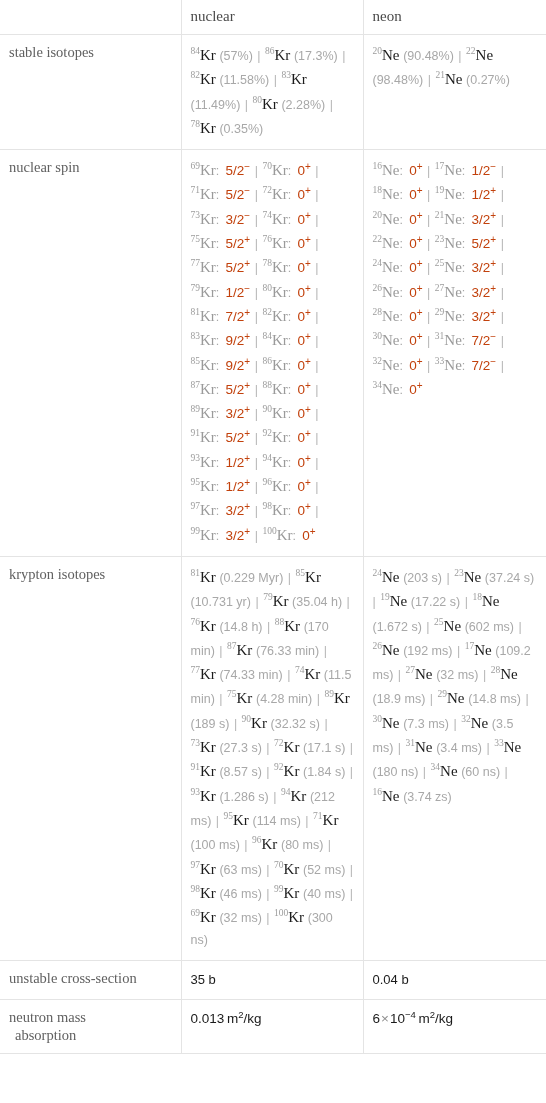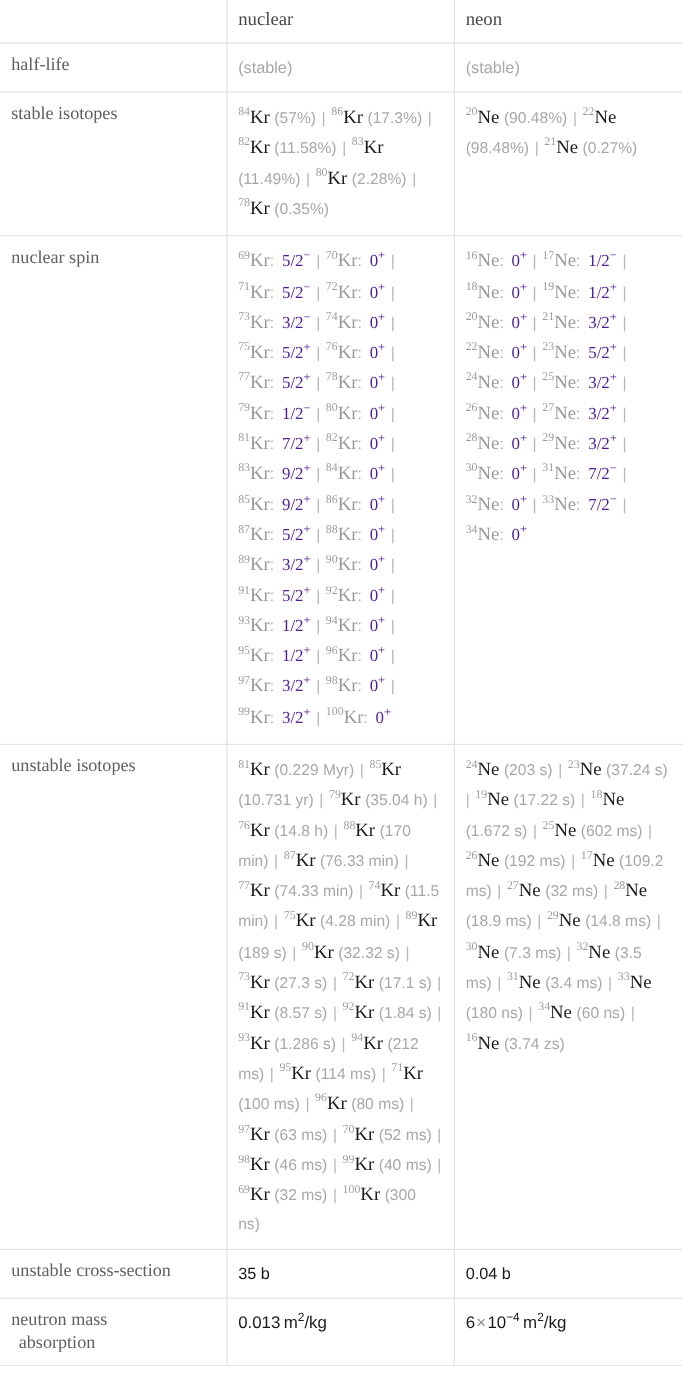--- a/index.html
+++ b/index.html
@@ -80,23 +80,23 @@
     font-family: "Liberation Serif", serif;
   }
   
   .gq {
     font-family: "Liberation Sans", sans-serif;
     font-size: 12.5px;
     color: #a8a8a8;
   }
   
   .spin {
-    font-family: Liberation Serif, serif;
+    font-family: Liberation Sans, sans-serif;
     font-size: 13.5px;
-    color: #4c1d95;
+    color: #c2410c;
     white-space: nowrap;
     text-align: center;
   }
   .spin sup { font-size: 10px; vertical-align: super; line-height: 0; }
   .sep {
     font-family: "Liberation Sans", sans-serif;
     font-size: 12.5px;
     color: #b6b6b6;
     padding: 0 1px;
   }
@@ -121,48 +121,39 @@
   </colgroup>
   <thead>
     <tr>
       <th class="hdr-blank"></th>
       <th class="hdr-cell">nuclear</th>
       <th class="hdr-cell">neon</th>
     </tr>
   </thead>
   <tbody id="tbody">
       <tr>
-        <td class="rowlabel">half-life</td>
-        <td>
-          <span class="celltext val muted">(stable)</span>
-        </td>
-        <td>
-          <span class="celltext val muted">(stable)</span>
-        </td>
-      </tr>
-      <tr>
         <td class="rowlabel">stable isotopes</td>
         <td>
           <span class="celltext val"><span><span class="el"><sup>84</sup>Kr</span> <span class="gq">(57%)</span></span><span class="sep"> | </span><span><span class="el"><sup>86</sup>Kr</span> <span class="gq">(17.3%)</span></span><span class="sep"> | </span><span><span class="el"><sup>82</sup>Kr</span> <span class="gq">(11.58%)</span></span><span class="sep"> | </span><span><span class="el"><sup>83</sup>Kr</span> <span class="gq">(11.49%)</span></span><span class="sep"> | </span><span><span class="el"><sup>80</sup>Kr</span> <span class="gq">(2.28%)</span></span><span class="sep"> | </span><span><span class="el"><sup>78</sup>Kr</span> <span class="gq">(0.35%)</span></span></span>
         </td>
         <td>
           <span class="celltext val"><span><span class="el"><sup>20</sup>Ne</span> <span class="gq">(90.48%)</span></span><span class="sep"> | </span><span><span class="el"><sup>22</sup>Ne</span> <span class="gq">(98.48%)</span></span><span class="sep"> | </span><span><span class="el"><sup>21</sup>Ne</span> <span class="gq">(0.27%)</span></span></span>
         </td>
       </tr>
       <tr>
         <td class="rowlabel">nuclear spin</td>
         <td>
           <span class="celltext val"><span><span class="el" style="color: rgb(154, 154, 154);"><sup>69</sup>Kr</span><span class="gq">: </span><span class="spin">5/2<sup>−</sup></span></span><span class="sep"> | </span><span><span class="el" style="color: rgb(154, 154, 154);"><sup>70</sup>Kr</span><span class="gq">: </span><span class="spin">0<sup>+</sup></span></span><span class="sep"> | </span><span><span class="el" style="color: rgb(154, 154, 154);"><sup>71</sup>Kr</span><span class="gq">: </span><span class="spin">5/2<sup>−</sup></span></span><span class="sep"> | </span><span><span class="el" style="color: rgb(154, 154, 154);"><sup>72</sup>Kr</span><span class="gq">: </span><span class="spin">0<sup>+</sup></span></span><span class="sep"> | </span><span><span class="el" style="color: rgb(154, 154, 154);"><sup>73</sup>Kr</span><span class="gq">: </span><span class="spin">3/2<sup>−</sup></span></span><span class="sep"> | </span><span><span class="el" style="color: rgb(154, 154, 154);"><sup>74</sup>Kr</span><span class="gq">: </span><span class="spin">0<sup>+</sup></span></span><span class="sep"> | </span><span><span class="el" style="color: rgb(154, 154, 154);"><sup>75</sup>Kr</span><span class="gq">: </span><span class="spin">5/2<sup>+</sup></span></span><span class="sep"> | </span><span><span class="el" style="color: rgb(154, 154, 154);"><sup>76</sup>Kr</span><span class="gq">: </span><span class="spin">0<sup>+</sup></span></span><span class="sep"> | </span><span><span class="el" style="color: rgb(154, 154, 154);"><sup>77</sup>Kr</span><span class="gq">: </span><span class="spin">5/2<sup>+</sup></span></span><span class="sep"> | </span><span><span class="el" style="color: rgb(154, 154, 154);"><sup>78</sup>Kr</span><span class="gq">: </span><span class="spin">0<sup>+</sup></span></span><span class="sep"> | </span><span><span class="el" style="color: rgb(154, 154, 154);"><sup>79</sup>Kr</span><span class="gq">: </span><span class="spin">1/2<sup>−</sup></span></span><span class="sep"> | </span><span><span class="el" style="color: rgb(154, 154, 154);"><sup>80</sup>Kr</span><span class="gq">: </span><span class="spin">0<sup>+</sup></span></span><span class="sep"> | </span><span><span class="el" style="color: rgb(154, 154, 154);"><sup>81</sup>Kr</span><span class="gq">: </span><span class="spin">7/2<sup>+</sup></span></span><span class="sep"> | </span><span><span class="el" style="color: rgb(154, 154, 154);"><sup>82</sup>Kr</span><span class="gq">: </span><span class="spin">0<sup>+</sup></span></span><span class="sep"> | </span><span><span class="el" style="color: rgb(154, 154, 154);"><sup>83</sup>Kr</span><span class="gq">: </span><span class="spin">9/2<sup>+</sup></span></span><span class="sep"> | </span><span><span class="el" style="color: rgb(154, 154, 154);"><sup>84</sup>Kr</span><span class="gq">: </span><span class="spin">0<sup>+</sup></span></span><span class="sep"> | </span><span><span class="el" style="color: rgb(154, 154, 154);"><sup>85</sup>Kr</span><span class="gq">: </span><span class="spin">9/2<sup>+</sup></span></span><span class="sep"> | </span><span><span class="el" style="color: rgb(154, 154, 154);"><sup>86</sup>Kr</span><span class="gq">: </span><span class="spin">0<sup>+</sup></span></span><span class="sep"> | </span><span><span class="el" style="color: rgb(154, 154, 154);"><sup>87</sup>Kr</span><span class="gq">: </span><span class="spin">5/2<sup>+</sup></span></span><span class="sep"> | </span><span><span class="el" style="color: rgb(154, 154, 154);"><sup>88</sup>Kr</span><span class="gq">: </span><span class="spin">0<sup>+</sup></span></span><span class="sep"> | </span><span><span class="el" style="color: rgb(154, 154, 154);"><sup>89</sup>Kr</span><span class="gq">: </span><span class="spin">3/2<sup>+</sup></span></span><span class="sep"> | </span><span><span class="el" style="color: rgb(154, 154, 154);"><sup>90</sup>Kr</span><span class="gq">: </span><span class="spin">0<sup>+</sup></span></span><span class="sep"> | </span><span><span class="el" style="color: rgb(154, 154, 154);"><sup>91</sup>Kr</span><span class="gq">: </span><span class="spin">5/2<sup>+</sup></span></span><span class="sep"> | </span><span><span class="el" style="color: rgb(154, 154, 154);"><sup>92</sup>Kr</span><span class="gq">: </span><span class="spin">0<sup>+</sup></span></span><span class="sep"> | </span><span><span class="el" style="color: rgb(154, 154, 154);"><sup>93</sup>Kr</span><span class="gq">: </span><span class="spin">1/2<sup>+</sup></span></span><span class="sep"> | </span><span><span class="el" style="color: rgb(154, 154, 154);"><sup>94</sup>Kr</span><span class="gq">: </span><span class="spin">0<sup>+</sup></span></span><span class="sep"> | </span><span><span class="el" style="color: rgb(154, 154, 154);"><sup>95</sup>Kr</span><span class="gq">: </span><span class="spin">1/2<sup>+</sup></span></span><span class="sep"> | </span><span><span class="el" style="color: rgb(154, 154, 154);"><sup>96</sup>Kr</span><span class="gq">: </span><span class="spin">0<sup>+</sup></span></span><span class="sep"> | </span><span><span class="el" style="color: rgb(154, 154, 154);"><sup>97</sup>Kr</span><span class="gq">: </span><span class="spin">3/2<sup>+</sup></span></span><span class="sep"> | </span><span><span class="el" style="color: rgb(154, 154, 154);"><sup>98</sup>Kr</span><span class="gq">: </span><span class="spin">0<sup>+</sup></span></span><span class="sep"> | </span><span><span class="el" style="color: rgb(154, 154, 154);"><sup>99</sup>Kr</span><span class="gq">: </span><span class="spin">3/2<sup>+</sup></span></span><span class="sep"> | </span><span><span class="el" style="color: rgb(154, 154, 154);"><sup>100</sup>Kr</span><span class="gq">: </span><span class="spin">0<sup>+</sup></span></span></span>
         </td>
         <td>
           <span class="celltext val"><span><span class="el" style="color: rgb(154, 154, 154);"><sup>16</sup>Ne</span><span class="gq">: </span><span class="spin">0<sup>+</sup></span></span><span class="sep"> | </span><span><span class="el" style="color: rgb(154, 154, 154);"><sup>17</sup>Ne</span><span class="gq">: </span><span class="spin">1/2<sup>−</sup></span></span><span class="sep"> | </span><span><span class="el" style="color: rgb(154, 154, 154);"><sup>18</sup>Ne</span><span class="gq">: </span><span class="spin">0<sup>+</sup></span></span><span class="sep"> | </span><span><span class="el" style="color: rgb(154, 154, 154);"><sup>19</sup>Ne</span><span class="gq">: </span><span class="spin">1/2<sup>+</sup></span></span><span class="sep"> | </span><span><span class="el" style="color: rgb(154, 154, 154);"><sup>20</sup>Ne</span><span class="gq">: </span><span class="spin">0<sup>+</sup></span></span><span class="sep"> | </span><span><span class="el" style="color: rgb(154, 154, 154);"><sup>21</sup>Ne</span><span class="gq">: </span><span class="spin">3/2<sup>+</sup></span></span><span class="sep"> | </span><span><span class="el" style="color: rgb(154, 154, 154);"><sup>22</sup>Ne</span><span class="gq">: </span><span class="spin">0<sup>+</sup></span></span><span class="sep"> | </span><span><span class="el" style="color: rgb(154, 154, 154);"><sup>23</sup>Ne</span><span class="gq">: </span><span class="spin">5/2<sup>+</sup></span></span><span class="sep"> | </span><span><span class="el" style="color: rgb(154, 154, 154);"><sup>24</sup>Ne</span><span class="gq">: </span><span class="spin">0<sup>+</sup></span></span><span class="sep"> | </span><span><span class="el" style="color: rgb(154, 154, 154);"><sup>25</sup>Ne</span><span class="gq">: </span><span class="spin">3/2<sup>+</sup></span></span><span class="sep"> | </span><span><span class="el" style="color: rgb(154, 154, 154);"><sup>26</sup>Ne</span><span class="gq">: </span><span class="spin">0<sup>+</sup></span></span><span class="sep"> | </span><span><span class="el" style="color: rgb(154, 154, 154);"><sup>27</sup>Ne</span><span class="gq">: </span><span class="spin">3/2<sup>+</sup></span></span><span class="sep"> | </span><span><span class="el" style="color: rgb(154, 154, 154);"><sup>28</sup>Ne</span><span class="gq">: </span><span class="spin">0<sup>+</sup></span></span><span class="sep"> | </span><span><span class="el" style="color: rgb(154, 154, 154);"><sup>29</sup>Ne</span><span class="gq">: </span><span class="spin">3/2<sup>+</sup></span></span><span class="sep"> | </span><span><span class="el" style="color: rgb(154, 154, 154);"><sup>30</sup>Ne</span><span class="gq">: </span><span class="spin">0<sup>+</sup></span></span><span class="sep"> | </span><span><span class="el" style="color: rgb(154, 154, 154);"><sup>31</sup>Ne</span><span class="gq">: </span><span class="spin">7/2<sup>−</sup></span></span><span class="sep"> | </span><span><span class="el" style="color: rgb(154, 154, 154);"><sup>32</sup>Ne</span><span class="gq">: </span><span class="spin">0<sup>+</sup></span></span><span class="sep"> | </span><span><span class="el" style="color: rgb(154, 154, 154);"><sup>33</sup>Ne</span><span class="gq">: </span><span class="spin">7/2<sup>−</sup></span></span><span class="sep"> | </span><span><span class="el" style="color: rgb(154, 154, 154);"><sup>34</sup>Ne</span><span class="gq">: </span><span class="spin">0<sup>+</sup></span></span></span>
         </td>
       </tr>
       <tr>
-        <td class="rowlabel">unstable isotopes</td>
+        <td class="rowlabel">krypton isotopes</td>
         <td>
           <span class="celltext val"><span><span class="el"><sup>81</sup>Kr</span> <span class="gq">(0.229 Myr)</span></span><span class="sep"> | </span><span><span class="el"><sup>85</sup>Kr</span> <span class="gq">(10.731 yr)</span></span><span class="sep"> | </span><span><span class="el"><sup>79</sup>Kr</span> <span class="gq">(35.04 h)</span></span><span class="sep"> | </span><span><span class="el"><sup>76</sup>Kr</span> <span class="gq">(14.8 h)</span></span><span class="sep"> | </span><span><span class="el"><sup>88</sup>Kr</span> <span class="gq">(170 min)</span></span><span class="sep"> | </span><span><span class="el"><sup>87</sup>Kr</span> <span class="gq">(76.33 min)</span></span><span class="sep"> | </span><span><span class="el"><sup>77</sup>Kr</span> <span class="gq">(74.33 min)</span></span><span class="sep"> | </span><span><span class="el"><sup>74</sup>Kr</span> <span class="gq">(11.5 min)</span></span><span class="sep"> | </span><span><span class="el"><sup>75</sup>Kr</span> <span class="gq">(4.28 min)</span></span><span class="sep"> | </span><span><span class="el"><sup>89</sup>Kr</span> <span class="gq">(189 s)</span></span><span class="sep"> | </span><span><span class="el"><sup>90</sup>Kr</span> <span class="gq">(32.32 s)</span></span><span class="sep"> | </span><span><span class="el"><sup>73</sup>Kr</span> <span class="gq">(27.3 s)</span></span><span class="sep"> | </span><span><span class="el"><sup>72</sup>Kr</span> <span class="gq">(17.1 s)</span></span><span class="sep"> | </span><span><span class="el"><sup>91</sup>Kr</span> <span class="gq">(8.57 s)</span></span><span class="sep"> | </span><span><span class="el"><sup>92</sup>Kr</span> <span class="gq">(1.84 s)</span></span><span class="sep"> | </span><span><span class="el"><sup>93</sup>Kr</span> <span class="gq">(1.286 s)</span></span><span class="sep"> | </span><span><span class="el"><sup>94</sup>Kr</span> <span class="gq">(212 ms)</span></span><span class="sep"> | </span><span><span class="el"><sup>95</sup>Kr</span> <span class="gq">(114 ms)</span></span><span class="sep"> | </span><span><span class="el"><sup>71</sup>Kr</span> <span class="gq">(100 ms)</span></span><span class="sep"> | </span><span><span class="el"><sup>96</sup>Kr</span> <span class="gq">(80 ms)</span></span><span class="sep"> | </span><span><span class="el"><sup>97</sup>Kr</span> <span class="gq">(63 ms)</span></span><span class="sep"> | </span><span><span class="el"><sup>70</sup>Kr</span> <span class="gq">(52 ms)</span></span><span class="sep"> | </span><span><span class="el"><sup>98</sup>Kr</span> <span class="gq">(46 ms)</span></span><span class="sep"> | </span><span><span class="el"><sup>99</sup>Kr</span> <span class="gq">(40 ms)</span></span><span class="sep"> | </span><span><span class="el"><sup>69</sup>Kr</span> <span class="gq">(32 ms)</span></span><span class="sep"> | </span><span><span class="el"><sup>100</sup>Kr</span> <span class="gq">(300 ns)</span></span></span>
         </td>
         <td>
           <span class="celltext val"><span><span class="el"><sup>24</sup>Ne</span> <span class="gq">(203 s)</span></span><span class="sep"> | </span><span><span class="el"><sup>23</sup>Ne</span> <span class="gq">(37.24 s)</span></span><span class="sep"> | </span><span><span class="el"><sup>19</sup>Ne</span> <span class="gq">(17.22 s)</span></span><span class="sep"> | </span><span><span class="el"><sup>18</sup>Ne</span> <span class="gq">(1.672 s)</span></span><span class="sep"> | </span><span><span class="el"><sup>25</sup>Ne</span> <span class="gq">(602 ms)</span></span><span class="sep"> | </span><span><span class="el"><sup>26</sup>Ne</span> <span class="gq">(192 ms)</span></span><span class="sep"> | </span><span><span class="el"><sup>17</sup>Ne</span> <span class="gq">(109.2 ms)</span></span><span class="sep"> | </span><span><span class="el"><sup>27</sup>Ne</span> <span class="gq">(32 ms)</span></span><span class="sep"> | </span><span><span class="el"><sup>28</sup>Ne</span> <span class="gq">(18.9 ms)</span></span><span class="sep"> | </span><span><span class="el"><sup>29</sup>Ne</span> <span class="gq">(14.8 ms)</span></span><span class="sep"> | </span><span><span class="el"><sup>30</sup>Ne</span> <span class="gq">(7.3 ms)</span></span><span class="sep"> | </span><span><span class="el"><sup>32</sup>Ne</span> <span class="gq">(3.5 ms)</span></span><span class="sep"> | </span><span><span class="el"><sup>31</sup>Ne</span> <span class="gq">(3.4 ms)</span></span><span class="sep"> | </span><span><span class="el"><sup>33</sup>Ne</span> <span class="gq">(180 ns)</span></span><span class="sep"> | </span><span><span class="el"><sup>34</sup>Ne</span> <span class="gq">(60 ns)</span></span><span class="sep"> | </span><span><span class="el"><sup>16</sup>Ne</span> <span class="gq">(3.74 zs)</span></span></span>
         </td>
       </tr>
       <tr>
         <td class="rowlabel">unstable cross-section</td>
         <td>

